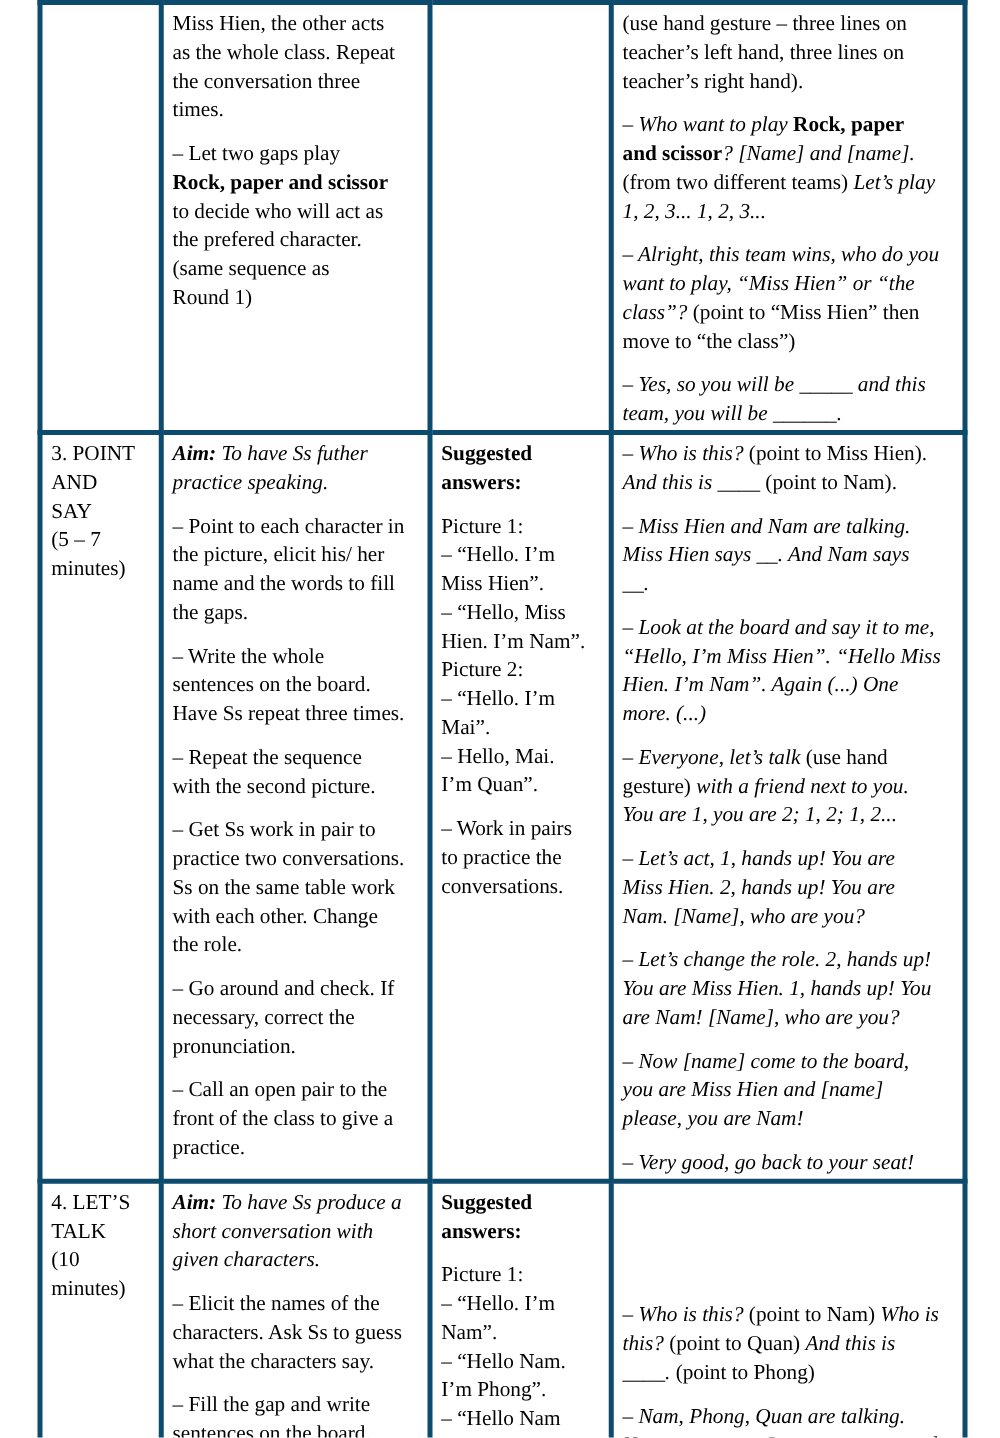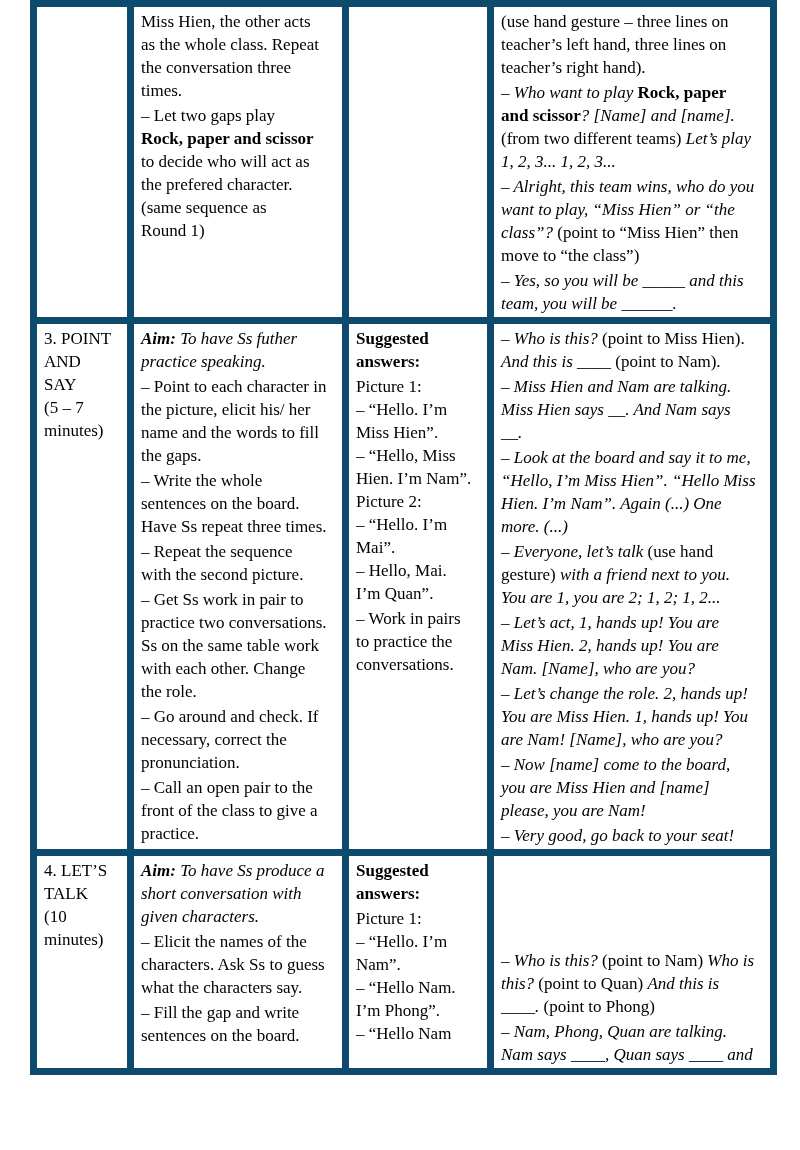--- a/index.html
+++ b/index.html
@@ -19,27 +19,27 @@
     font-weight: bold;
     font-style: italic;
     line-height: 26px;
   }
   table.lesson {
     border-collapse: collapse;
     table-layout: fixed;
     margin-left: 30px;
   }
   table.lesson td {
-    border: 7px solid #0c4a6e;
+    border: 4px solid #0c4a6e;
     vertical-align: top;
     padding: 3px 7px 2px 7px;
     overflow: hidden;
   }
   .para { white-space: pre-line; }
-  .para + .para { margin-top: 2px; }
+  .para + .para { margin-top: 12px; }
   .run-r { font-style: normal; font-weight: normal; }
   .run-i { font-style: italic; }
   .run-b { font-weight: bold; }
   .run-bi { font-weight: bold; font-style: italic; }
   .page-number {
     margin: 16px 0 0 30px;
     font-size: 18px;
   }
 </style>
 </head>

